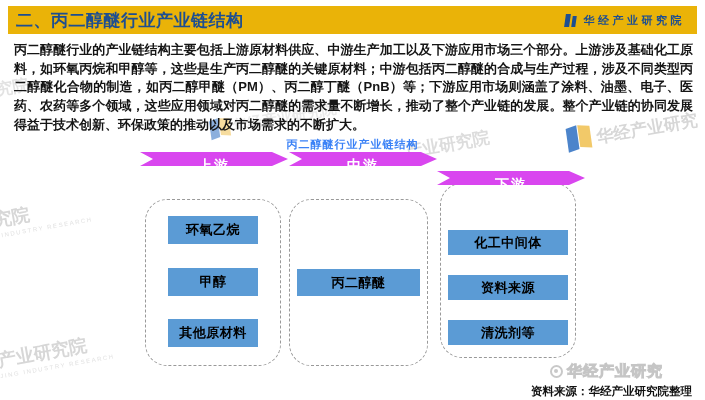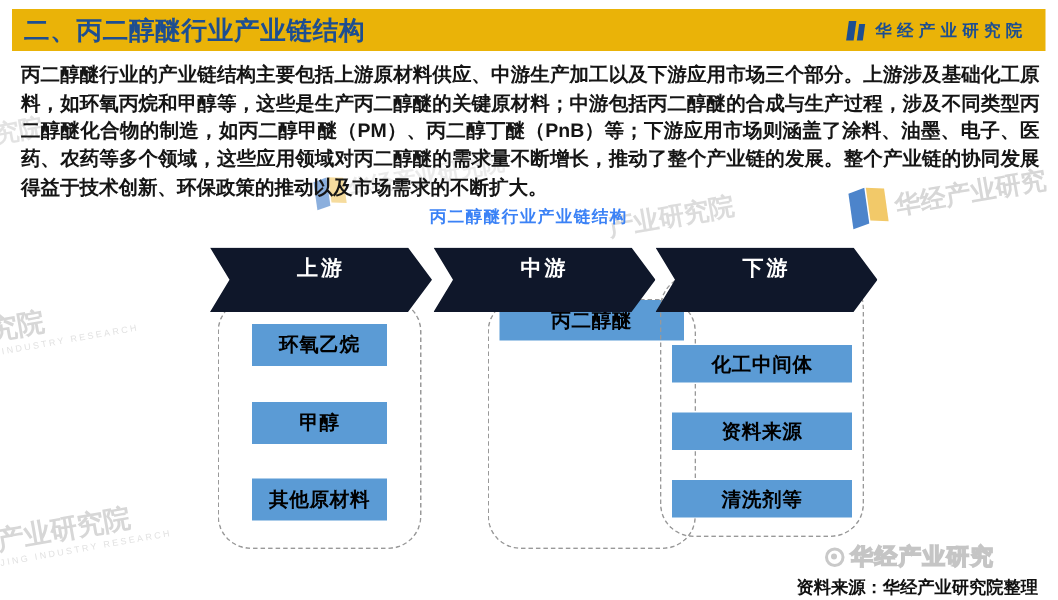--- a/index.html
+++ b/index.html
@@ -17,31 +17,31 @@
   .brand-icon .b2 { position:absolute; left:8px; top:3px; width:4px; height:11px; background:#1D4E91; transform:skewX(-8deg); }
   .brand-name { font-size:11px; font-weight:bold; color:#1D4E91; letter-spacing:3.5px; }
 
   
   .body-text { position:absolute; left:14px; top:41px; width:679px; font-size:13px; line-height:18.7px;
                color:#151515; font-weight:600; text-align:justify; z-index:2; }
 
   
   .diagram-title { position:absolute; left:0; top:137px; width:100%; text-align:center;
                    font-size:11px; font-weight:bold; color:#3b82f6; letter-spacing:1px; z-index:2; }
-  .stage-arrow { position:absolute; top:165px; height:43px; background:#0f172a; color:#ffffff;
+  .stage-arrow { position:absolute; top:152px; height:14px; background:#d946ef; color:#ffffff;
                  font-size:14px; font-weight:bold; letter-spacing:2px; text-align:center; line-height:27px;
                  clip-path:polygon(0 0, calc(100% - 16px) 0, 100% 50%, calc(100% - 16px) 100%, 0 100%, 13px 50%);
                  z-index:2; }
   #arrow-0 { left:140px; width:148px; }
   #arrow-1 { left:289px; width:148px; }
-  #arrow-2 { left:437px; width:148px; }
+  #arrow-2 { left:437px; width:148px;margin-top:19px; }
 
   .col { position:absolute; border:1.5px dashed #999999; border-radius:22px; display:flex; flex-direction:column; z-index:1; }
   #col-0 { left:145px; top:199px; width:136px; height:167px; padding:16px 22px 18px; justify-content:space-between; }
-  #col-1 { left:289px; top:199px; width:139px; height:167px; padding:0 7px; justify-content:flex-start;margin-left:36px; }
+  #col-1 { left:289px; top:199px; width:139px; height:167px; padding:0 7px; justify-content:center; }
   #col-2 { left:440px; top:183px; width:136px; height:175px; padding:9px 7px 12px; justify-content:flex-end;gap:20px; }
 
   .item { height:28px; background:#5B9BD5; color:#000000; font-size:13px; font-weight:600;
           display:flex; align-items:center; justify-content:center; letter-spacing:0.5px; }
   #col-1 .item { height:27px; }
   #col-2 .item { height:25px; }
 
   .source { position:absolute; right:13px; top:384px; font-size:11.5px; font-weight:bold; color:#111111; z-index:3; }
 
   

